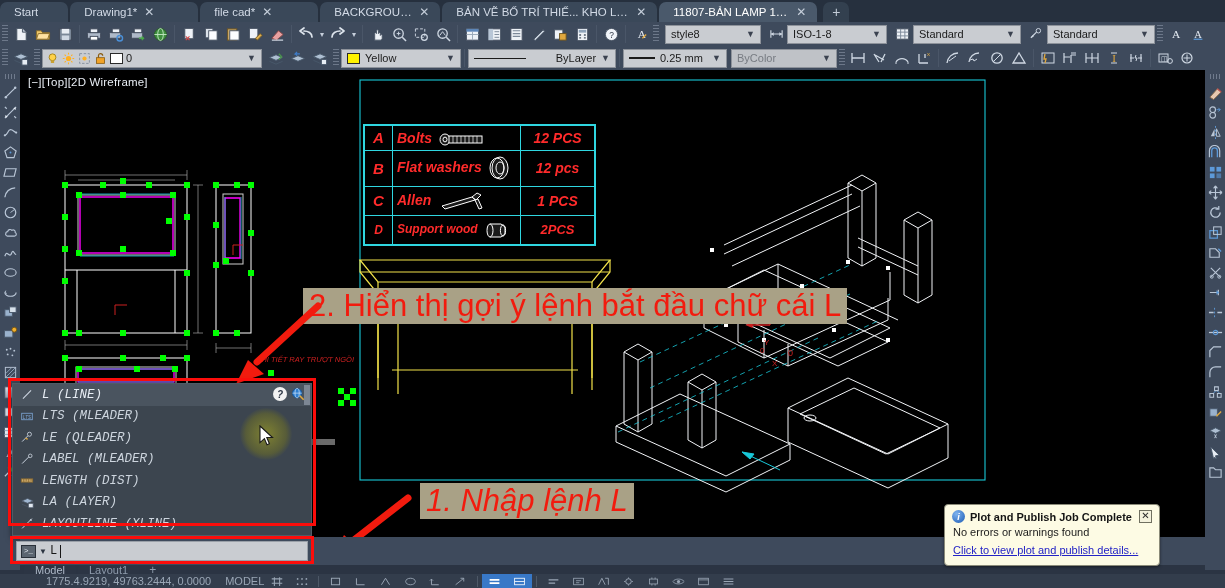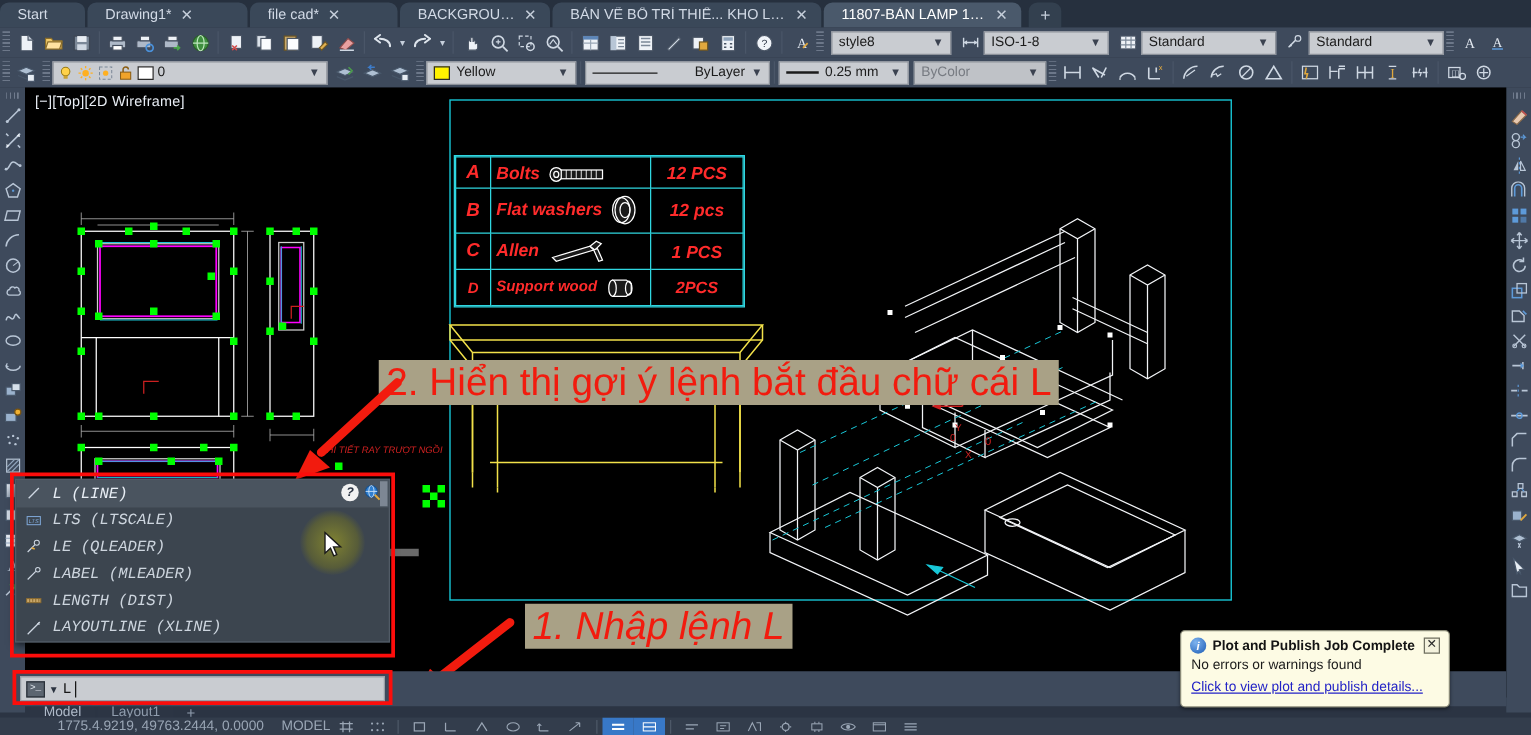--- a/index.html
+++ b/index.html
@@ -1231,21 +1231,21 @@
         </span>
         <span class="ac-scroll"></span>
       </div>
       <div class="ac-item">
         <span class="ac-ico">
           <svg width="14" height="13" viewBox="0 0 16 16">
               <rect x="1.5" y="4" width="13" height="8" fill="none" stroke="#7fa8d8"></rect>
               <text x="8" y="10.5" font-size="5.5" text-anchor="middle" fill="#7fa8d8" font-family="Liberation Sans">LTS</text>
             </svg>
         </span>
-        <span>LTS (LTSCALE)</span>
+        <span>LTS (MLEADER)</span>
       </div>
       <div class="ac-item">
         <span class="ac-ico">
           <svg width="14" height="13" viewBox="0 0 16 16">
               <path d="M2 13l7-7" stroke="#cfd8e3" stroke-width="1.2"></path>
               <circle cx="11" cy="4" r="2.5" fill="none" stroke="#cfd8e3"></circle>
               <path d="M6 9l3 1" stroke="#e0a83e" stroke-width="1.6"></path>
             </svg>
         </span>
         <span>LE (QLEADER)</span>
@@ -1263,20 +1263,30 @@
         <span class="ac-ico">
           <svg width="14" height="13" viewBox="0 0 16 16">
               <rect x="1" y="6" width="14" height="4" fill="#caa86a" stroke="#8a6a30"></rect>
               <path d="M4 6v4M7 6v3M10 6v4M13 6v3" stroke="#8a6a30"></path>
             </svg>
         </span>
         <span>LENGTH (DIST)</span>
       </div>
       <div class="ac-item">
         <span class="ac-ico">
+          <svg width="15" height="13" viewBox="0 0 16 16">
+              <path d="M1 6l7-3 7 3-7 3z" fill="#9fb6d0" stroke="#4a5565"></path>
+              <path d="M1 10l7 3 7-3" fill="none" stroke="#4a5565"></path>
+              <rect x="9" y="9" width="6" height="5.5" fill="#e0e7ef" stroke="#4a5565"></rect>
+            </svg>
+        </span>
+        <span>LA (LAYER)</span>
+      </div>
+      <div class="ac-item">
+        <span class="ac-ico">
           <svg width="14" height="13" viewBox="0 0 16 16">
               <path d="M2 14L14 2" stroke="#cfd8e3" stroke-width="1.2"></path>
               <path d="M13 2l1 3-3-1z" fill="#cfd8e3"></path>
             </svg>
         </span>
         <span>LAYOUTLINE (XLINE)</span>
       </div>
     </div>
   </div>
 

